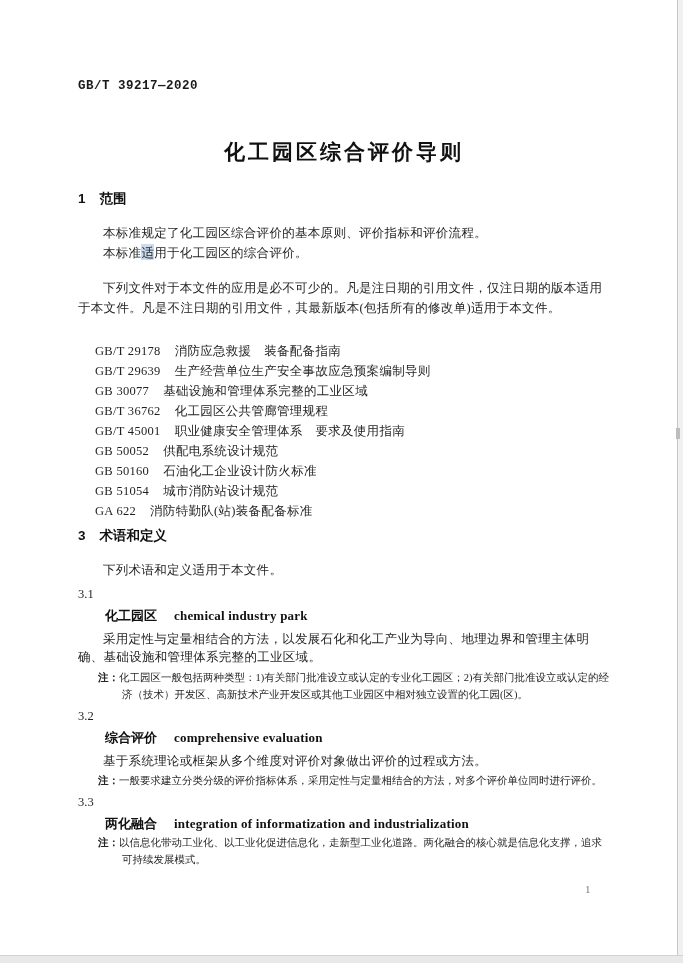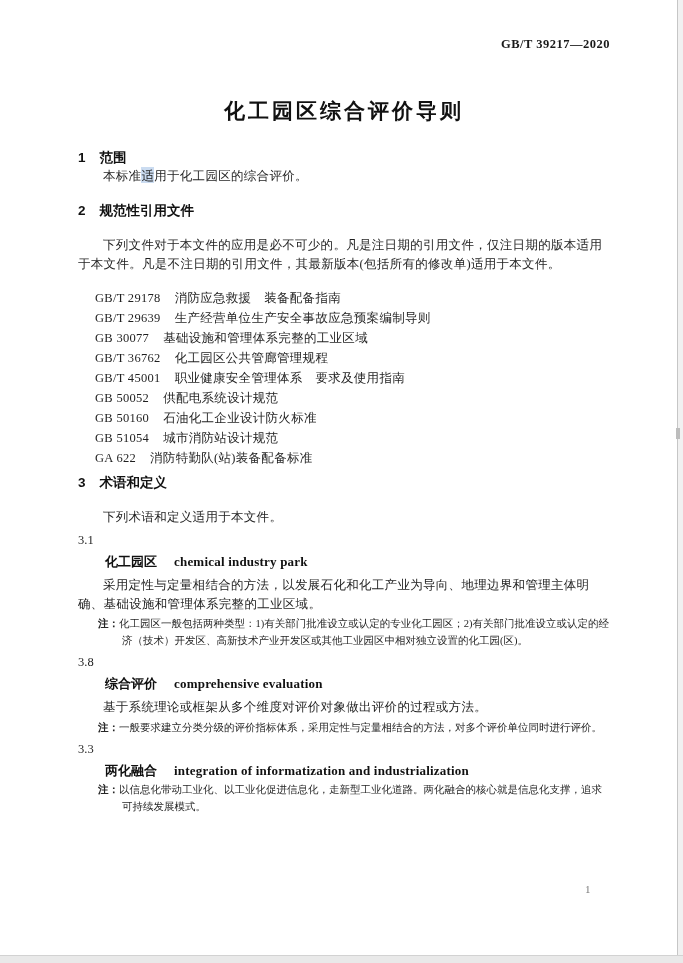--- a/index.html
+++ b/index.html
@@ -33,23 +33,22 @@
   }
 
   .content {
     position: absolute;
     left: 78px;
     top: 0;
     width: 532px;
   }
 
   .doc-code {
-    margin-top: 37px;
-    text-align: right;
-    font-family: Liberation Serif, serif;
+    margin-top: 79px;
+    font-family: Liberation Mono, monospace;
     font-weight: 600;
     font-size: 12.5px;
     letter-spacing: 0.5px;
     color: #1a1a1a;
   }
 
   .doc-title {
     margin-top: 45px;
     text-align: center;
     font-family: "Liberation Sans", sans-serif;
@@ -72,21 +71,21 @@
   .sec3-heading { margin-top: 6px; }
 
   p.body-line {
     font-size: 12.5px;
     line-height: 19.5px;
     text-indent: 2em;
     letter-spacing: 0.3px;
   }
   .after-heading { margin-top: 16px; }
 
-  .ref-list { margin-top: 13px; }
+  .ref-list { margin-top: 23px; }
   .ref-row {
     font-size: 12.5px;
     line-height: 20px;
     padding-left: 17px;
     letter-spacing: 0.3px;
   }
   .ref-code {
     font-family: "Liberation Serif", serif;
     display: inline-block;
     margin-right: 14px;
@@ -158,25 +157,23 @@
 
   <div class="content">
 
     <div class="doc-code">GB/T 39217—2020</div>
 
     <h1 class="doc-title">化工园区综合评价导则</h1>
 
     <div class="sec-heading sec1-heading">
       <span class="sec-num">1</span><span>范围</span>
     </div>
+    <p class="body-line after-heading">本标准规定了化工园区综合评价的基本原则、评价指标和评价流程。</p>
     <p class="body-line"><span>本标准</span><span class="hl">适</span><span>用于化工园区的综合评价。</span></p>
 
-    <div class="sec-heading sec2-heading">
-      <span class="sec-num">2</span><span>规范性引用文件</span>
-    </div>
     <p class="body-line after-heading">下列文件对于本文件的应用是必不可少的。凡是注日期的引用文件，仅注日期的版本适用于本文件。凡是不注日期的引用文件，其最新版本(包括所有的修改单)适用于本文件。</p>
 
     <div class="ref-list">
       <div class="ref-row"><span class="ref-code">GB/T 29178</span><span>消防应急救援　装备配备指南</span></div>
       <div class="ref-row"><span class="ref-code">GB/T 29639</span><span>生产经营单位生产安全事故应急预案编制导则</span></div>
       <div class="ref-row"><span class="ref-code">GB 30077</span><span>基础设施和管理体系完整的工业区域</span></div>
       <div class="ref-row"><span class="ref-code">GB/T 36762</span><span>化工园区公共管廊管理规程</span></div>
       <div class="ref-row"><span class="ref-code">GB/T 45001</span><span>职业健康安全管理体系　要求及使用指南</span></div>
       <div class="ref-row"><span class="ref-code">GB 50052</span><span>供配电系统设计规范</span></div>
       <div class="ref-row"><span class="ref-code">GB 50160</span><span>石油化工企业设计防火标准</span></div>
@@ -192,21 +189,21 @@
     <div class="term-block">
       <div class="term-num">3.1</div>
       <div class="term-line">
         <span class="term-zh">化工园区</span><span class="term-en">chemical industry park</span>
       </div>
       <p class="term-def">采用定性与定量相结合的方法，以发展石化和化工产业为导向、地理边界和管理主体明确、基础设施和管理体系完整的工业区域。</p>
       <p class="note"><span class="note-label">注：</span><span>化工园区一般包括两种类型：1)有关部门批准设立或认定的专业化工园区；2)有关部门批准设立或认定的经济（技术）开发区、高新技术产业开发区或其他工业园区中相对独立设置的化工园(区)。</span></p>
     </div>
 
     <div class="term-block">
-      <div class="term-num">3.8</div>
+      <div class="term-num">3.2</div>
       <div class="term-line">
         <span class="term-zh">综合评价</span><span class="term-en">comprehensive evaluation</span>
       </div>
       <p class="term-def">基于系统理论或框架从多个维度对评价对象做出评价的过程或方法。</p>
       <p class="note"><span class="note-label">注：</span><span>一般要求建立分类分级的评价指标体系，采用定性与定量相结合的方法，对多个评价单位同时进行评价。</span></p>
     </div>
 
     <div class="term-block">
       <div class="term-num">3.3</div>
       <div class="term-line">

